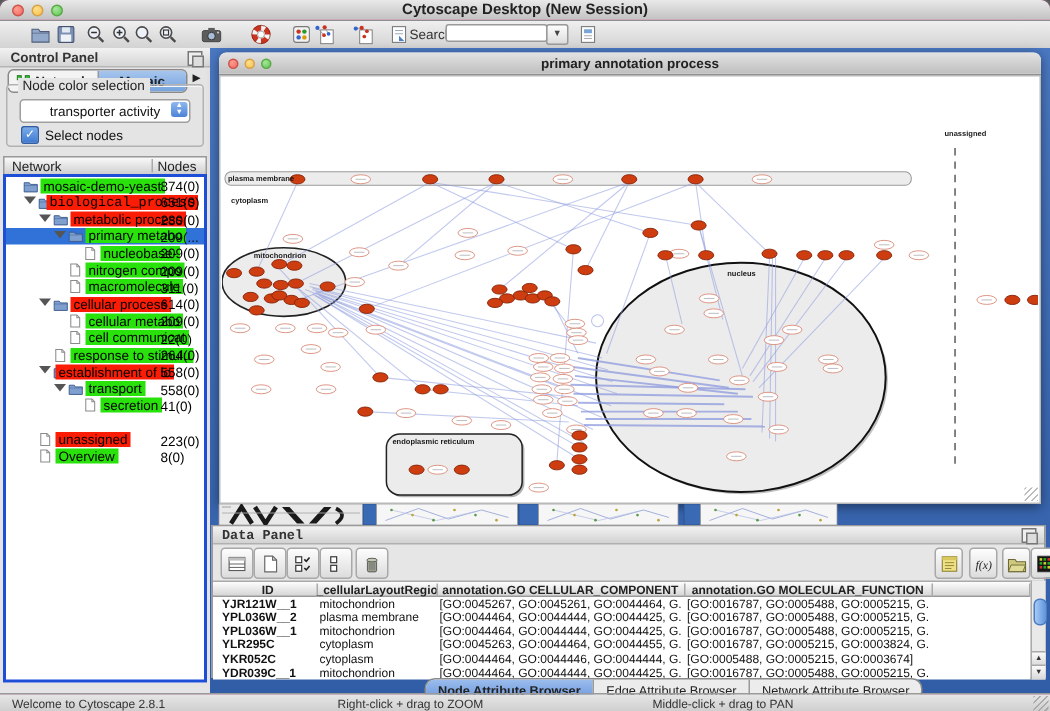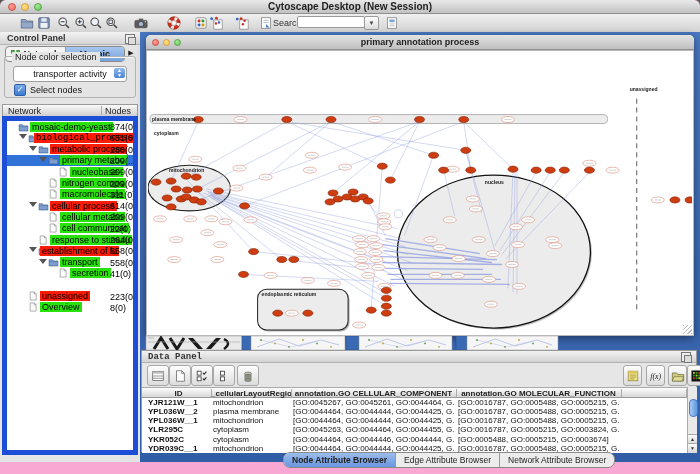--- a/index.html
+++ b/index.html
@@ -44,21 +44,21 @@
   #cp-combo .stepper{position:absolute;right:1px;top:1px;width:11px;height:10px;border-radius:2px;
     background:linear-gradient(#8fb8ef,#4c82d6);color:#fff;font-size:5px;line-height:5px;text-align:center;}
   #cp-check-row{position:absolute;left:9px;top:27px;display:flex;align-items:center;gap:4px;}
   #cp-checkbox{width:10px;height:10px;border-radius:2px;background:linear-gradient(#79aceb,#3f7ad0);
     border:1px solid #2f5ea8;color:#fff;font-size:8px;line-height:10px;text-align:center;}
   #tree-header{position:absolute;left:2px;top:72px;width:136px;height:12px;background:linear-gradient(#fafafa,#cfcfcf);
     border:1px solid #9a9a9a;border-bottom:none;box-sizing:border-box;}
   #tree-header .h1{position:absolute;left:5px;top:1px;color:#222;}
   #tree-header .h2{position:absolute;left:102px;top:1px;color:#222;}
   #tree-header .div{position:absolute;left:98px;top:1px;bottom:1px;width:1px;background:#aaa;}
-  #tree-box{position:absolute;left:2px;top:84px;width:136px;height:339px;background:#fff;border:5px solid #1d4ed8;
+  #tree-box{position:absolute;left:2px;top:84px;width:136px;height:339px;background:#fff;border:2px solid #1d4ed8;
     box-sizing:border-box;overflow:hidden;}
   .trow{position:absolute;left:0;width:134px;height:11.3px;}
   .trow.sel{background:#3172d8;}
   .trow .arr{position:absolute;top:2px;width:0;height:0;border-left:4px solid transparent;
     border-right:4px solid transparent;border-top:5px solid #555;}
   .trow .ticon{position:absolute;top:0.5px;width:11px;height:10px;}
   .trow .lbl{position:absolute;top:0.5px;padding:0 2px;white-space:nowrap;color:#000;}
   .bg-green{background:#2ae20b;}
   .bg-red{background:#fb1c06;}
   .trow .cnt{position:absolute;left:103px;top:1px;width:31px;white-space:nowrap;overflow:hidden;color:#000;}
@@ -837,13 +837,19 @@
       </div>
     </div>
   </div>
 
   <div id="bottom-tabs">
     <span class="btab sel">Node Attribute Browser</span>
     <span class="btab">Edge Attribute Browser</span>
     <span class="btab">Network Attribute Browser</span>
   </div>
 
+  <div id="statusbar">
+    <span style="left:8px;">Welcome to Cytoscape 2.8.1</span>
+    <span style="left:225px;">Right-click + drag to ZOOM</span>
+    <span style="left:435px;">Middle-click + drag to PAN</span>
+    <div id="status-grip"></div>
+  </div>
 </div>
 
 </body></html>

